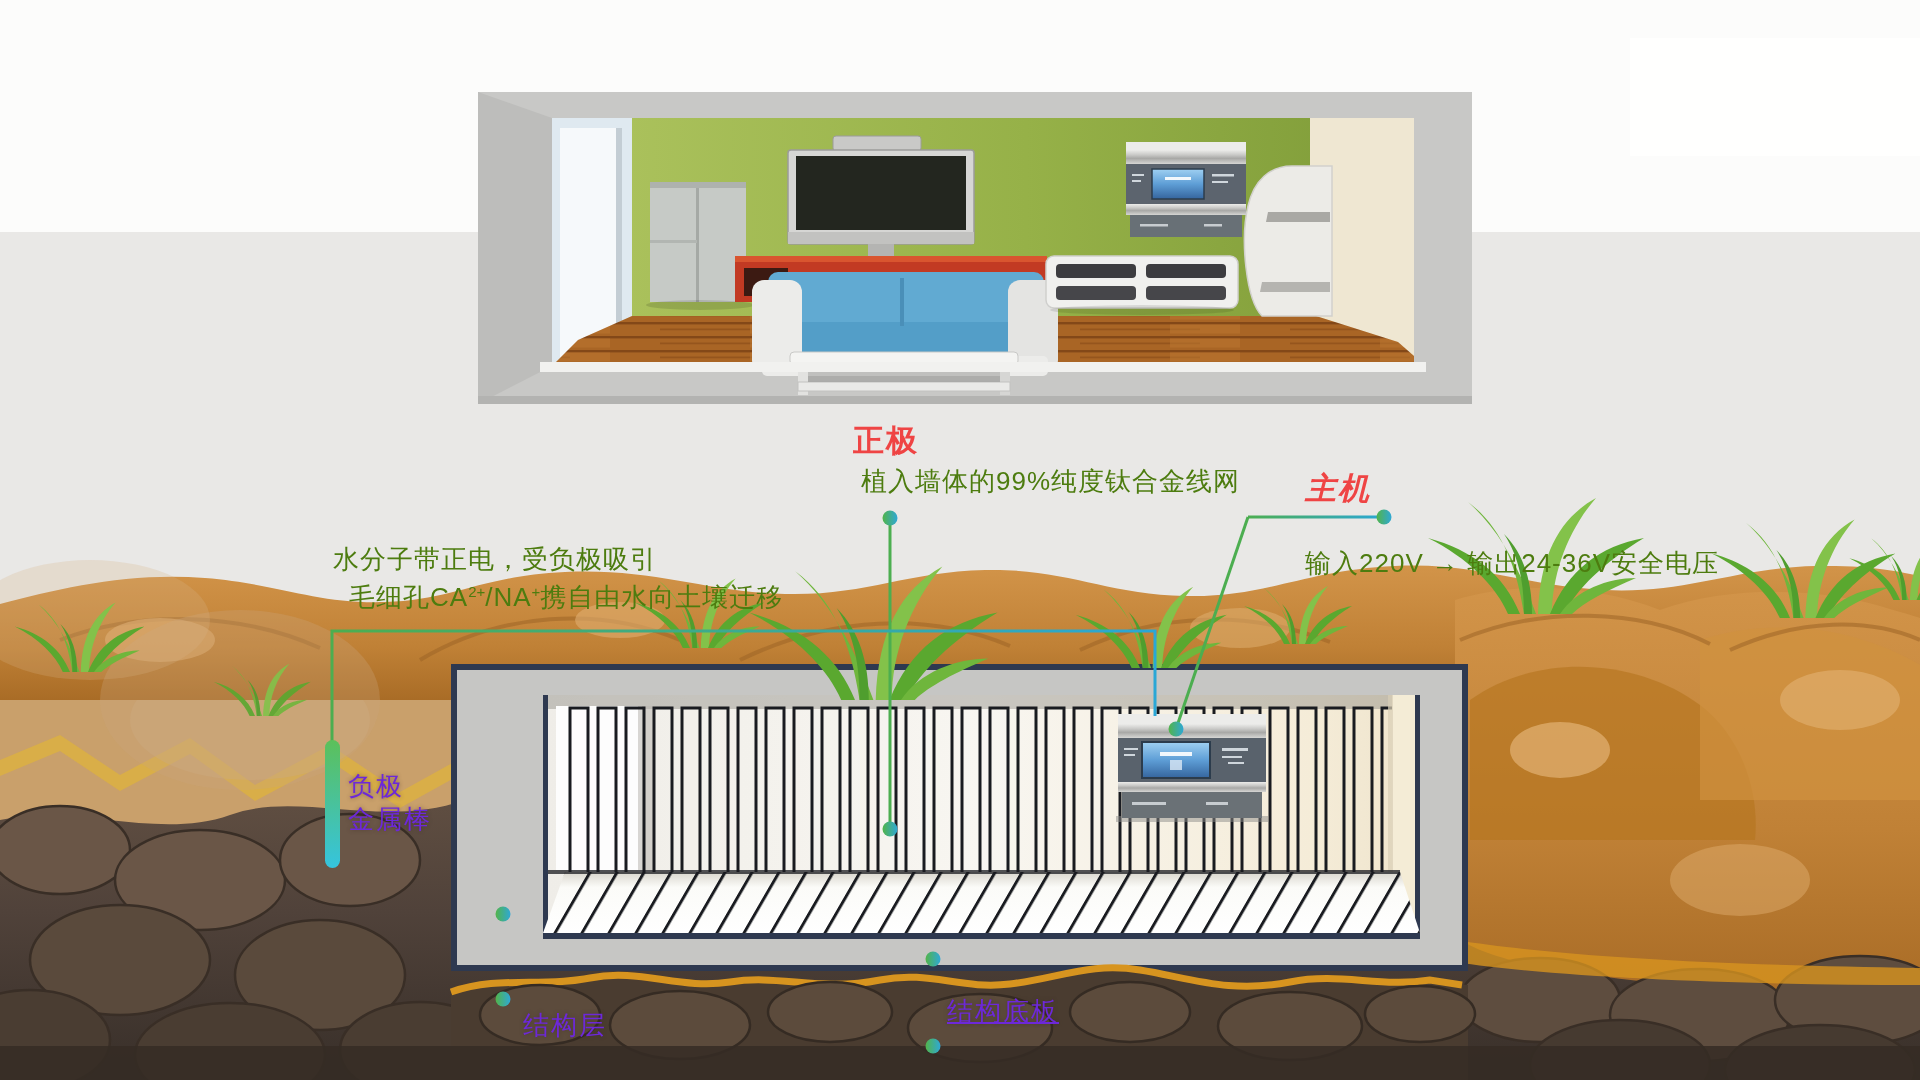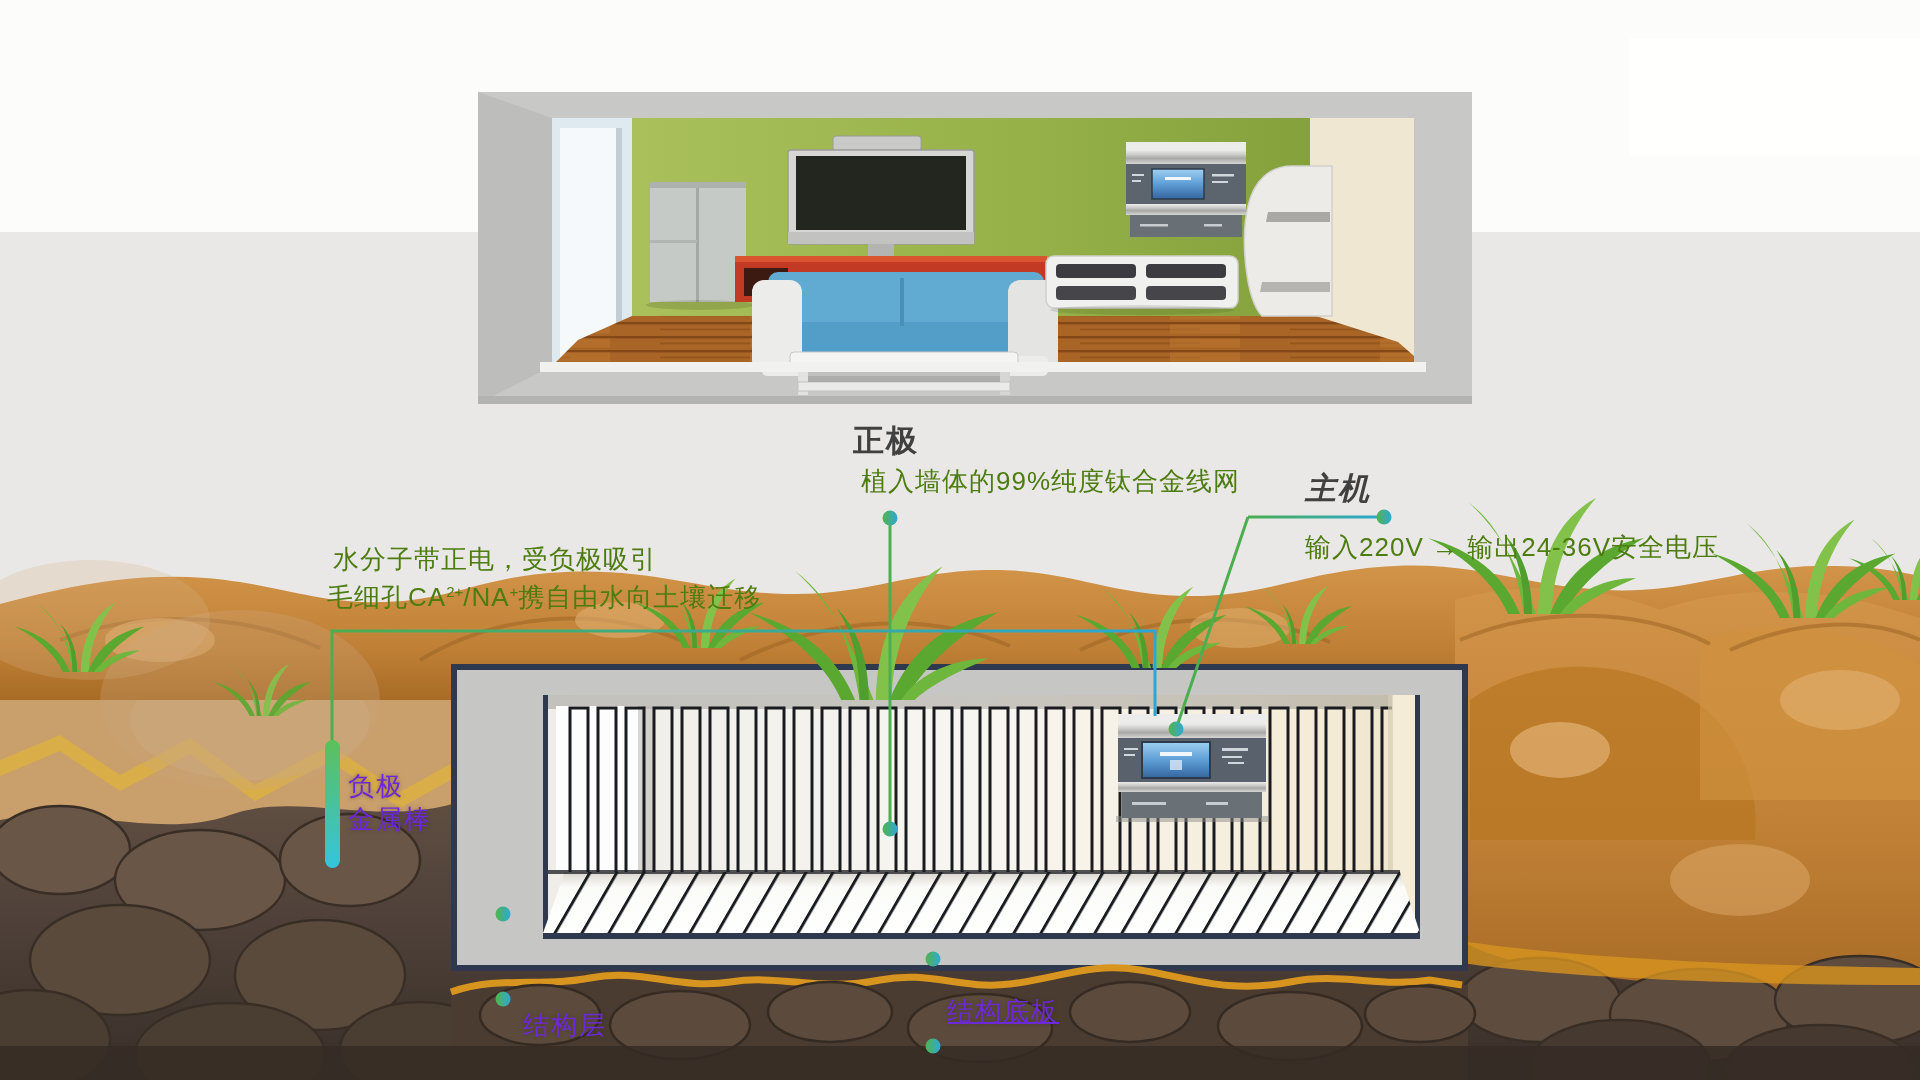--- a/index.html
+++ b/index.html
@@ -3,21 +3,21 @@
 <meta charset="utf-8">
 <style>
   html,body{margin:0;padding:0;}
   body{
     width:1920px;height:1080px;overflow:hidden;position:relative;
     background:#ffffff;
     font-family:"Liberation Sans","DejaVu Sans",sans-serif;
   }
   .stage{position:absolute;left:0;top:0;width:1920px;height:1080px;}
   .txt{position:absolute;white-space:nowrap;}
-  .title{font-size:31px;font-weight:bold;color:#404040;letter-spacing:2px;}
+  .title{font-size:31px;font-weight:bold;color:#ef4444;letter-spacing:2px;}
   .body-txt{font-size:26px;color:#4d7c0f;letter-spacing:1px;}
   .white-txt{font-size:26px;color:#6d28d9;letter-spacing:2px;text-shadow:0 0 4px rgba(60,45,30,.45);}
   sup.ion{font-size:15px;vertical-align:9px;letter-spacing:0;}
   .neg-label{line-height:33px;}
 </style>
 </head>
 <body>
 
 <svg class="stage" width="1920" height="1080" viewBox="0 0 1920 1080">
   <defs>
@@ -341,24 +341,24 @@
     <path d="M933,960 L933,1044" fill="none" stroke="url(#gV)" stroke-width="3"></path>
     <circle cx="933" cy="959" r="7.5" fill="url(#gDot)"></circle>
     <circle cx="933" cy="1046" r="7.5" fill="url(#gDot)"></circle>
   </g>
 </svg>
 
 <div class="txt title" style="left:853px;top:420px;">正极</div>
 <div class="txt body-txt" style="left:861px;top:464px;">植入墙体的99%纯度钛合金线网</div>
 
 <div class="txt title" style="left:1305px;top:468px;font-style:italic;">主机</div>
-<div class="txt body-txt" style="left:1305px;top:530px;">输入220V → 输出24-36V安全电压</div>
+<div class="txt body-txt" style="left:1305px;top:546px;">输入220V → 输出24-36V安全电压</div>
 
 <div class="txt body-txt" style="left:333px;top:542px;">水分子带正电，受负极吸引</div>
-<div class="txt body-txt" style="left:327px;top:580px;">
+<div class="txt body-txt" style="left:349px;top:580px;">
   <span>毛细孔CA</span><sup class="ion">2+</sup><span>/NA</span><sup class="ion">+</sup><span>携自由水向土壤迁移</span>
 </div>
 
 <div class="txt white-txt neg-label" style="left:348px;top:770px;">
   <div>负极</div>
   <div>金属棒</div>
 </div>
 
 <div class="txt white-txt" style="left:523px;top:1008px;">结构层</div>
 <div class="txt white-txt" style="left:947px;top:994px;text-decoration:underline;">结构底板</div>

